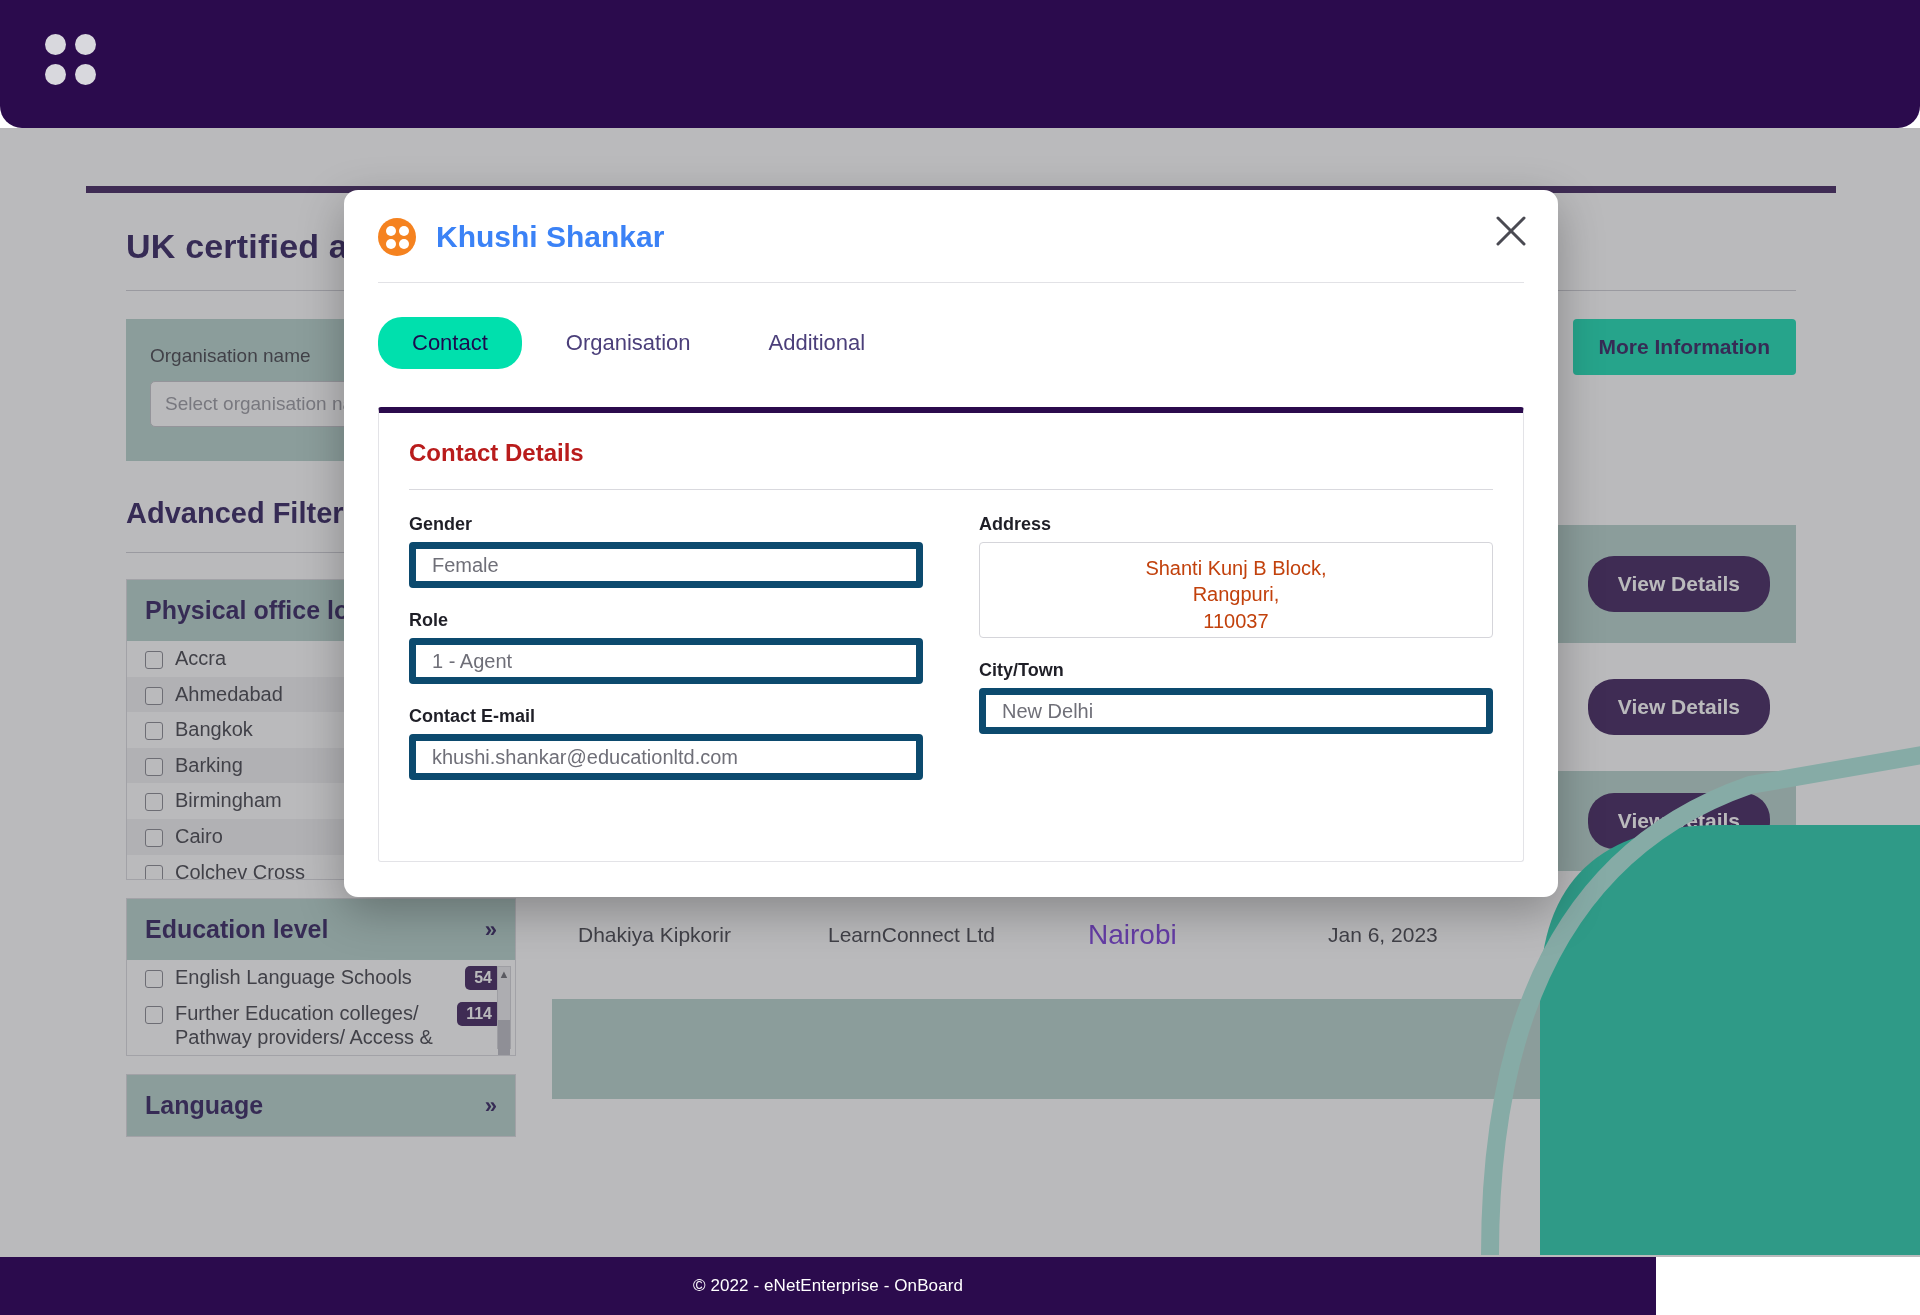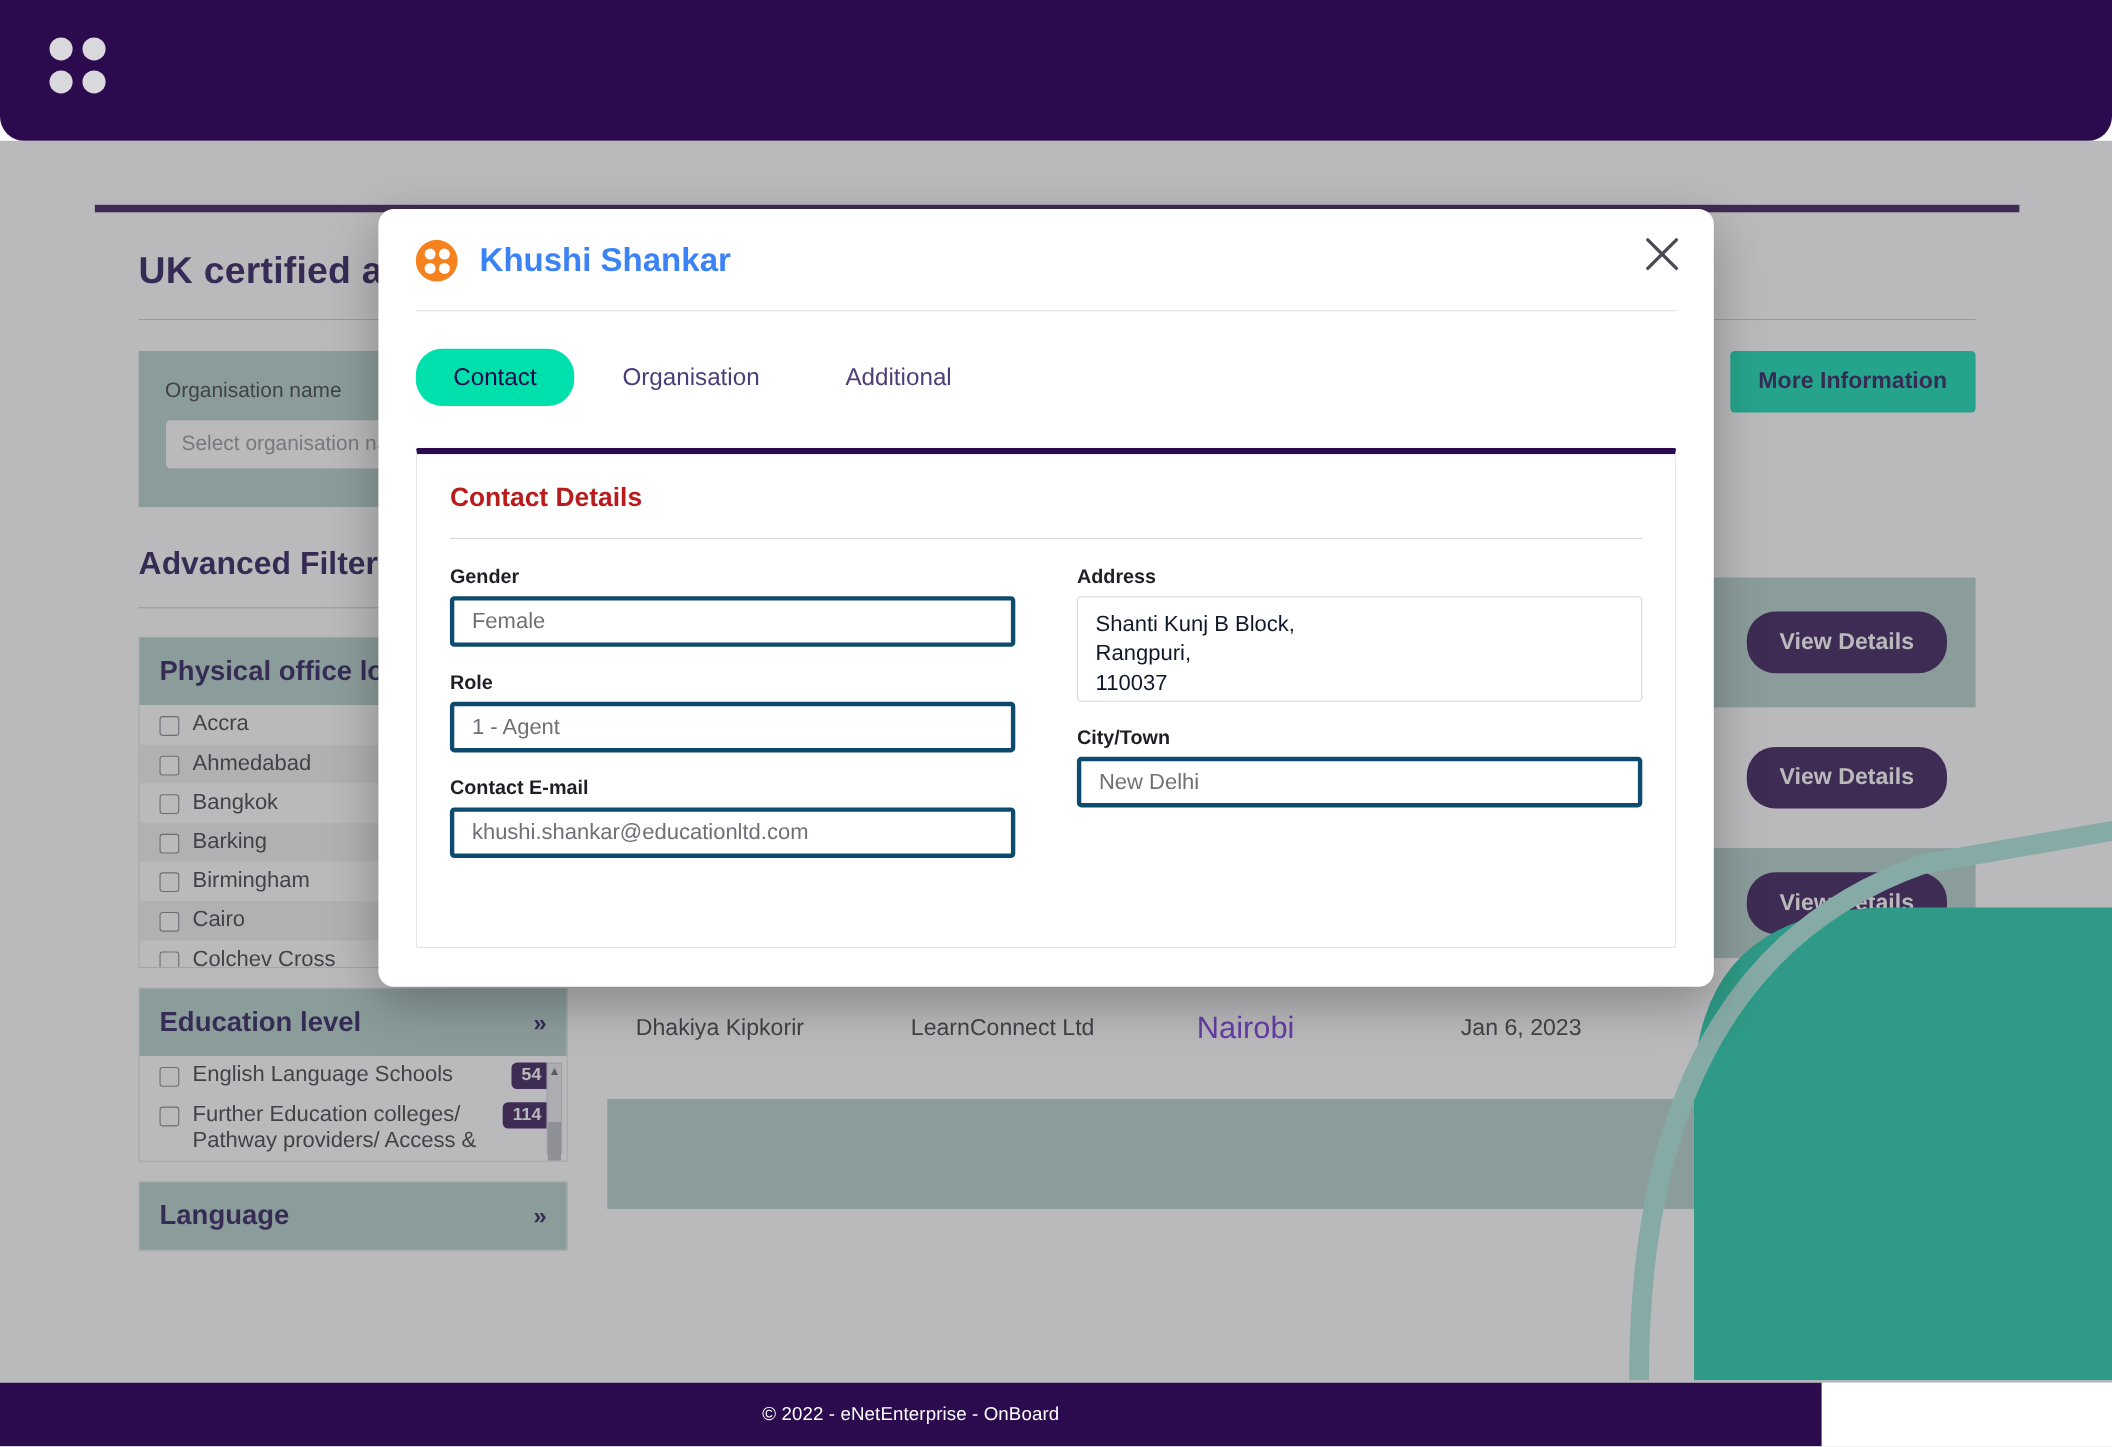--- a/index.html
+++ b/index.html
@@ -207,28 +207,28 @@
   .panel-title { font-size: 24px; color: #b91c1c; font-weight: bold; }
   .panel-rule { height: 1px; background: #d9d9de; margin: 22px 0 24px 0; }
 
   .fields { display: flex; gap: 56px; }
   .fcol { flex: 1 1 0; }
   .field { margin-bottom: 22px; }
   .field-label {
     font-size: 18px; font-weight: bold; color: #1f1f27; margin-bottom: 7px;
   }
   .field-input {
-    width: 100%; height: 46px; border: 4px solid #0c4a6e; border-radius: 4px;
+    width: 100%; height: 46px; border: 7px solid #0c4a6e; border-radius: 4px;
     background: #fff; display: flex; align-items: center; padding: 0 16px;
     font-size: 20px; color: #6f6f78;
   }
   .field-textarea {
     width: 100%; height: 96px; border: 1px solid #d5d5da; border-radius: 4px;
     background: #fff; padding: 12px 16px;
-    font-size: 20px; color: #0f172a; line-height: 1.32; white-space: pre-line;
+    font-size: 20px; color: #c2410c; line-height: 1.32; white-space: pre-line; text-align: center;
   }
 </style>
 </head>
 <body>
 
 <div id="root">
 
   <div class="app-topbar">
     <div class="brand-logo">
       <span></span>

